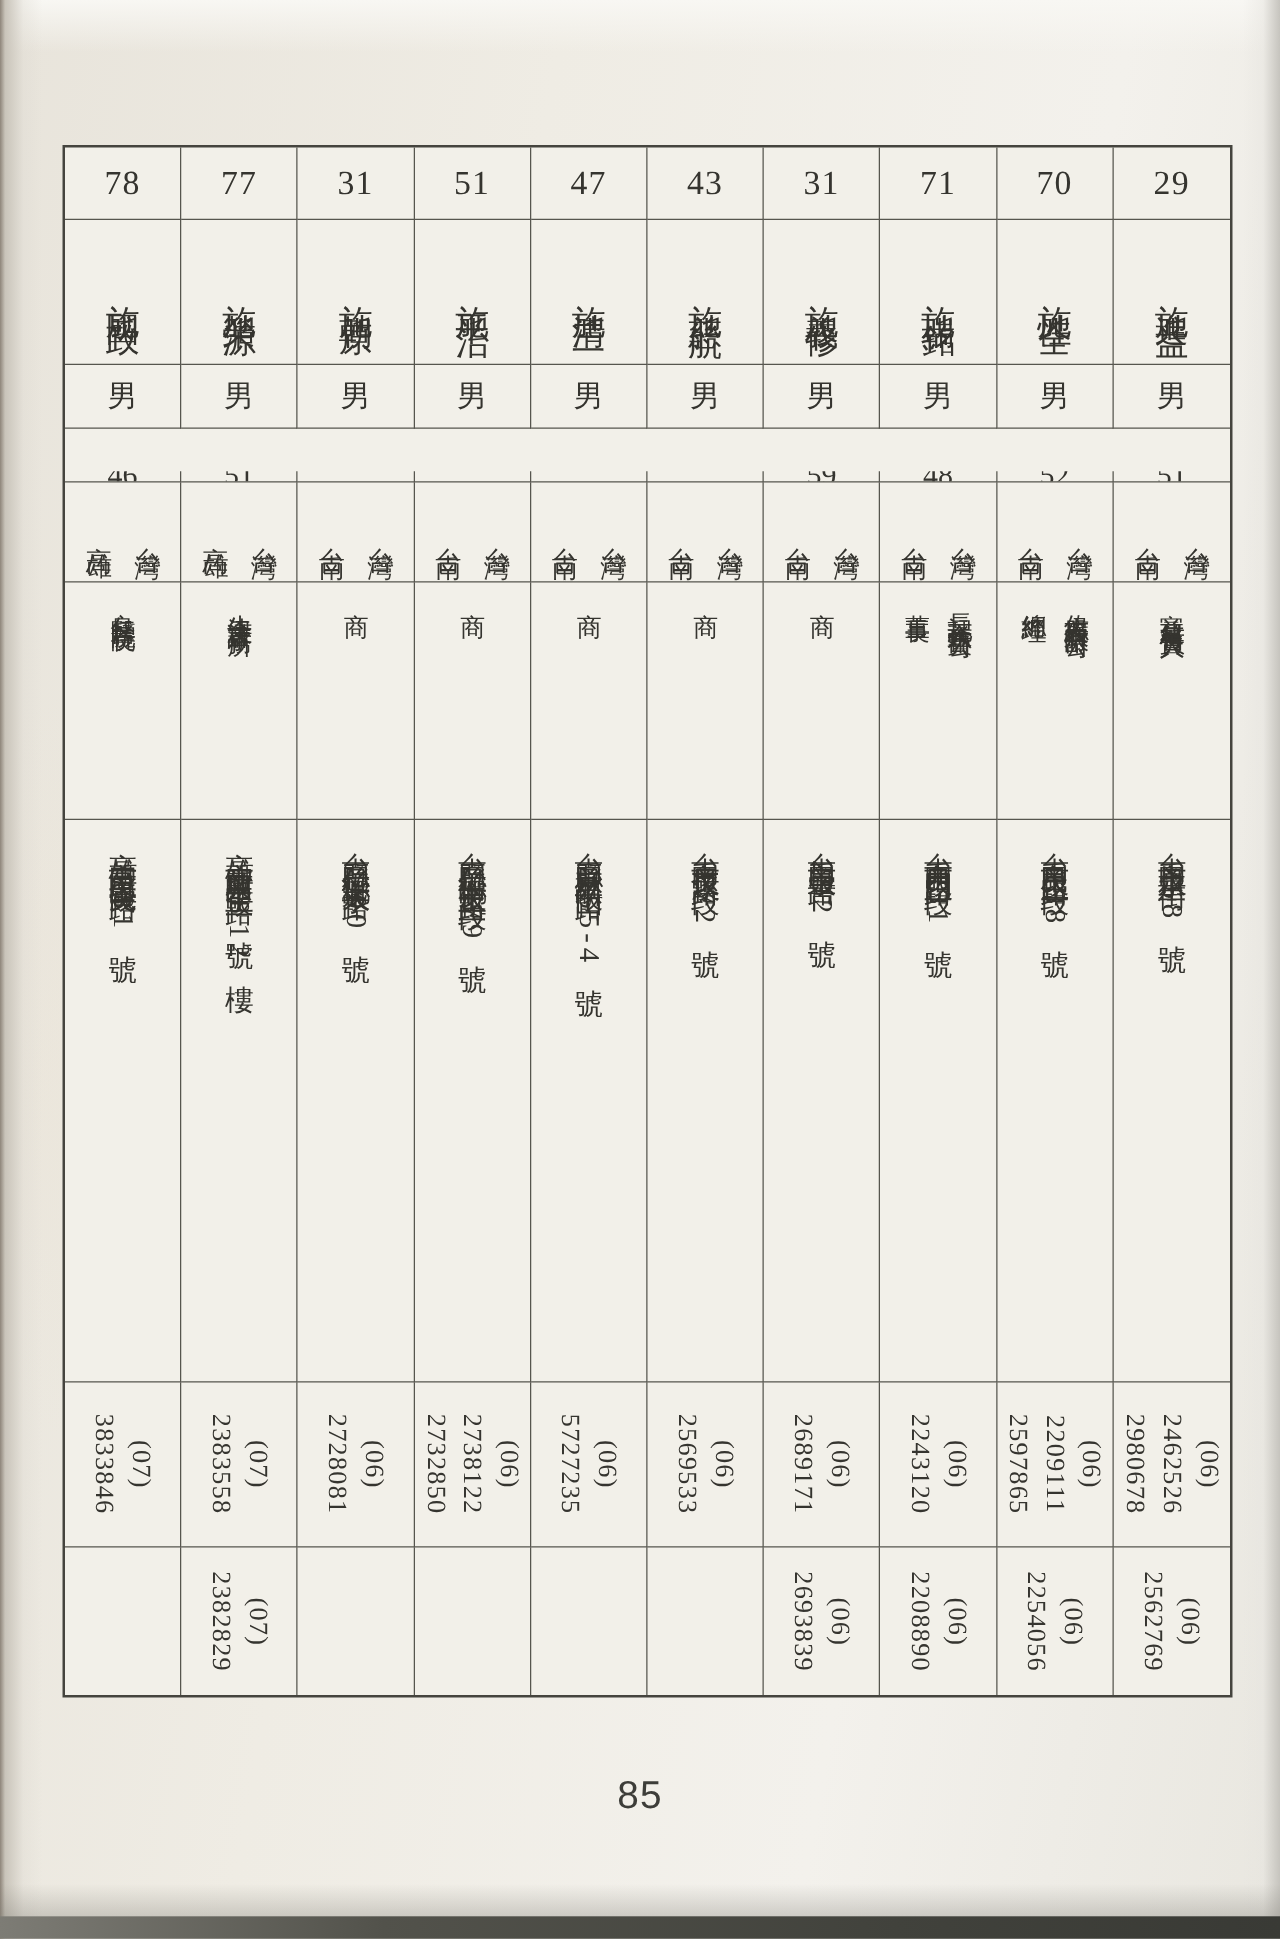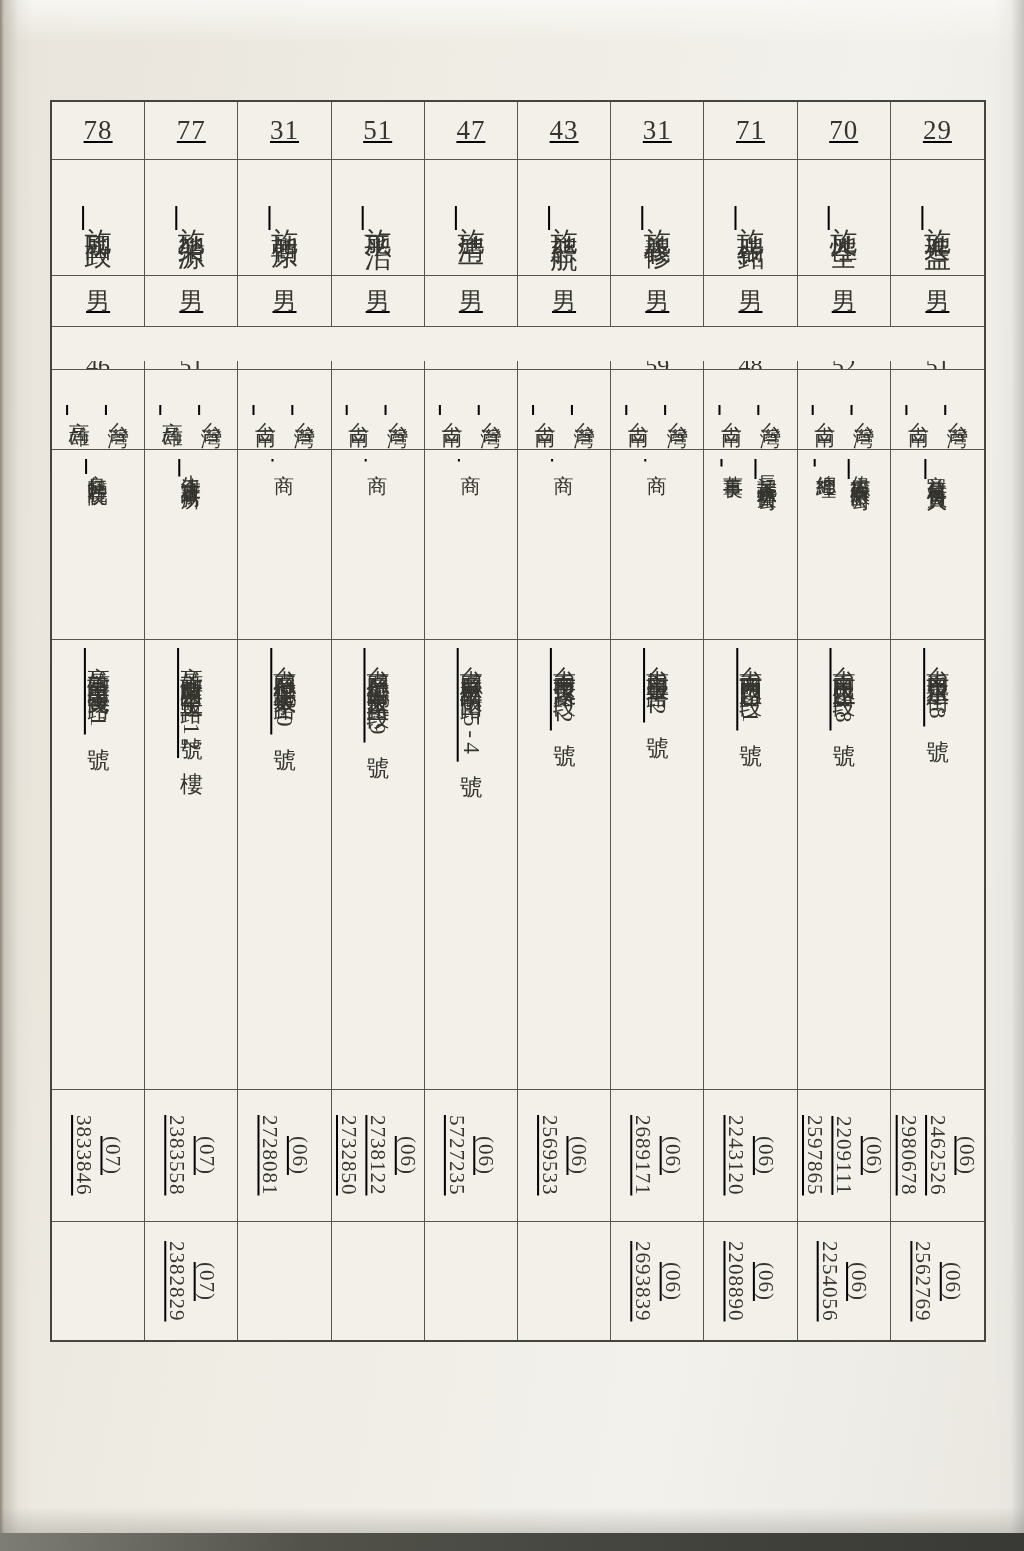--- a/index.html
+++ b/index.html
@@ -21,27 +21,26 @@
     background:linear-gradient(90deg,#8e857a 0%, #c9c4ba 12%, rgba(220,216,208,0.35) 55%, rgba(220,216,208,0) 100%);}
   .edge-right{position:absolute;right:0;top:0;bottom:0;width:30px;
     background:linear-gradient(270deg,#c6c4be 0%, rgba(230,228,223,0.5) 45%, rgba(230,228,223,0) 100%);}
   .edge-bottom{position:absolute;left:0;right:0;bottom:0;height:18px;
     background:linear-gradient(90deg,#7d7c75 0%, #52524b 30%, #41423c 70%, #393a35 100%);}
   .edge-bottom-fade{position:absolute;left:0;right:0;bottom:18px;height:26px;
     background:linear-gradient(0deg,rgba(120,118,110,0.30), rgba(120,118,110,0) 100%);}
 
   
   .sheet-table{
-    position:absolute;left:50px;top:100px;width:932px;
+    position:absolute;left:50px;top:116px;width:932px;
     border:2px solid #45443e;
     background:#f2f0e9;
     display:grid;
     grid-template-columns:repeat(10,1fr);
     grid-template-rows:58px 116px 51px 43px 80px 190px 450px 132px 118px;
-    text-decoration:underline;
   }
   .c{
     border-right:1.5px solid #56554e;
     border-bottom:1.5px solid #56554e;
     display:flex;align-items:center;justify-content:center;
     color:#35342f;overflow:hidden;
   }
   .row-last{border-bottom:none;}
   .col-last{border-right:none;}
 
@@ -324,13 +323,14 @@
         <span class="v">(06)
 2254056</span>
       </div>
     <div class="c ph row-last col-last">
         <span class="v">(06)
 2562769</span>
       </div>
 
   </div>
 
+  <div class="page-number">85</div>
 </div>
 
 </body></html>

